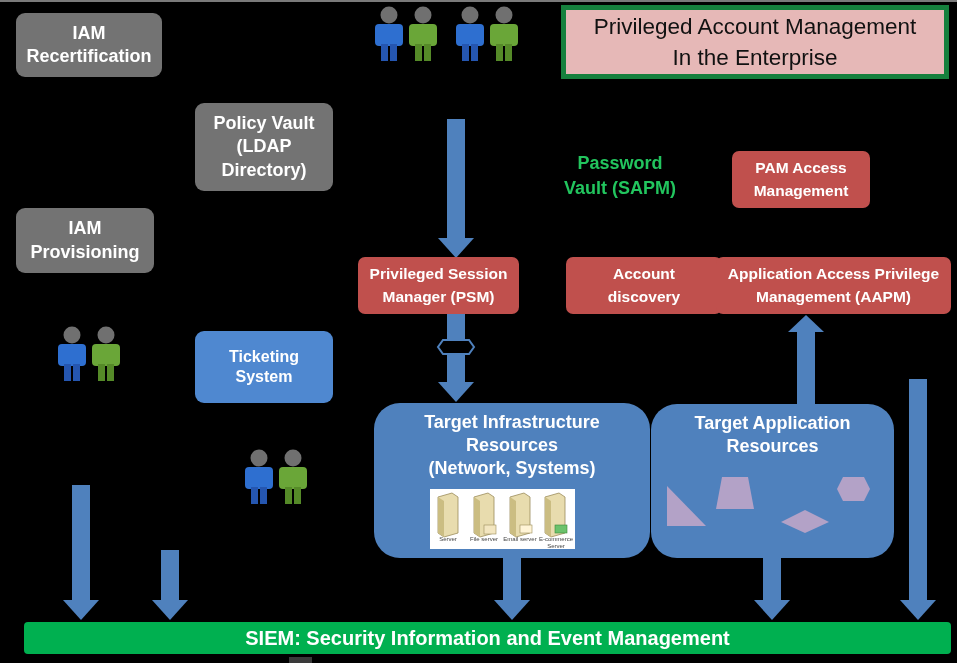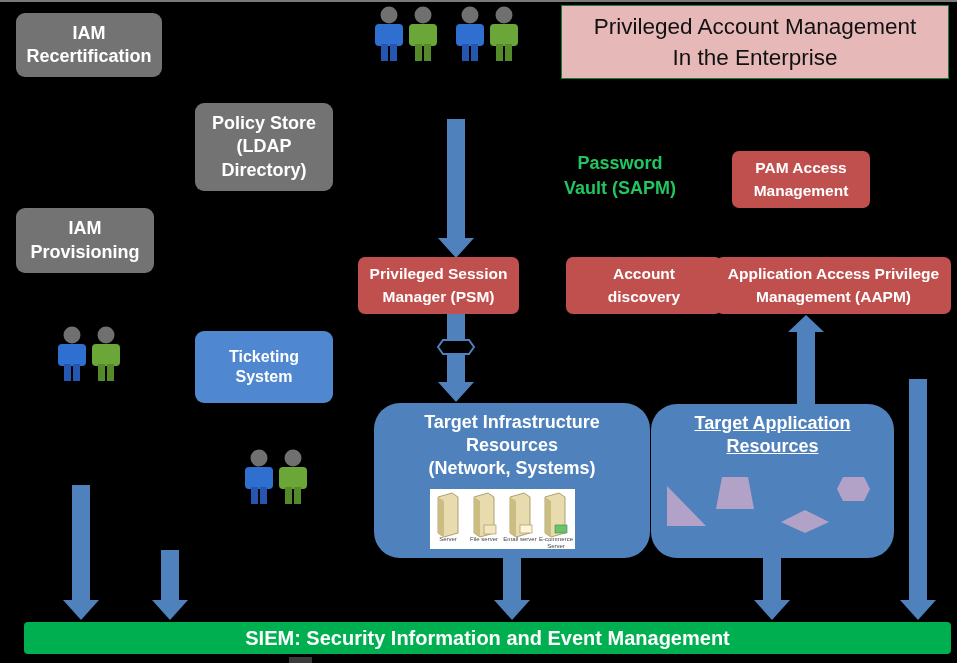--- a/index.html
+++ b/index.html
@@ -6,21 +6,21 @@
   body { width:957px; height:663px; background:#000; position:relative; overflow:hidden;
          font-family:"Liberation Sans", "DejaVu Sans", sans-serif; }
   .topline { position:absolute; left:0; top:0; width:957px; height:2px; background:#7a7a7a; }
   .box { position:absolute; display:flex; align-items:center; justify-content:center; text-align:center;
          color:#fff; font-weight:bold; box-sizing:border-box; white-space:pre-line; line-height:1.28; }
   .dark { background:#737373; border-radius:9px; font-size:18px; }
   .light { background:#4f88d0; border-radius:9px; font-size:16px; }
   .red { background:#c0504d; border-radius:7px; font-size:15.5px; line-height:1.45; }
   .bigblue { background:#4f81bd; border-radius:26px; font-size:18px; align-items:flex-start; padding-top:8px; }
   .title { position:absolute; left:561px; top:5px; width:388px; height:74px; background:#e6b8b7;
-           border:1px solid #15803d; box-sizing:border-box; display:flex; align-items:center; justify-content:center;
+           border:5px solid #15803d; box-sizing:border-box; display:flex; align-items:center; justify-content:center;
            text-align:center; white-space:pre-line; font-size:22.5px; color:#111; line-height:1.4; }
   .plain { position:absolute; color:#22c55e; font-weight:bold; text-align:center; white-space:pre-line; font-size:18px; line-height:1.4; }
   .siem { position:absolute; left:24px; top:622px; width:927px; height:32px; background:#00b050; border-radius:4px;
           display:flex; align-items:center; justify-content:center; color:#fff; font-weight:bold; font-size:20px; }
   .scrollhint { position:absolute; left:289px; top:657px; width:23px; height:6px; background:#3a3a3a; }
   svg.overlay { position:absolute; left:0; top:0; }
   .servers { position:absolute; left:430px; top:489px; width:145px; height:60px; background:#fff; }
   .srvlabel { position:absolute; font-size:6px; color:#444; text-align:center; width:34px; line-height:1.1; white-space:pre-line; }
 </style>
 </head>
@@ -69,21 +69,21 @@
       <rect x="161" y="550" width="18" height="53"></rect>
       <polygon points="152,600 188,600 170,620"></polygon>
     </g>
   </g>
 
   <polygon points="443,340 469,340 474,347 469,354 443,354 438,347" fill="#000" stroke="#4f81bd" stroke-width="2"></polygon>
 </svg>
 
 <div class="box dark" style="left:16px;top:13px;width:146px;height:64px;">IAM
 Recertification</div>
-<div class="box dark" style="left:195px;top:103px;width:138px;height:88px;">Policy Store
+<div class="box dark" style="left:195px;top:103px;width:138px;height:88px;">Policy Vault
 (LDAP
 Directory)</div>
 <div class="box dark" style="left:16px;top:208px;width:138px;height:65px;">IAM
 Provisioning</div>
 <div class="box light" style="left:195px;top:331px;width:138px;height:72px;">Ticketing
 System</div>
 
 <div class="title">Privileged Account Management
 In the Enterprise</div>
 
@@ -123,21 +123,21 @@
       <rect x="125" y="36" width="12" height="8" fill="#6cc26c" stroke="#3a8a3a" stroke-width="0.6"></rect>
     </g>
   </svg>
   <div class="srvlabel" style="left:1px;top:47px;">Server</div>
   <div class="srvlabel" style="left:37px;top:47px;">File server</div>
   <div class="srvlabel" style="left:73px;top:47px;">Email server</div>
   <div class="srvlabel" style="left:109px;top:47px;">E-commerce
 Server</div>
 </div>
 
-<div class="box bigblue" style="left:651px;top:404px;width:243px;height:154px;text-decoration:underline;">Target Application
+<div class="box bigblue" style="left:651px;top:404px;width:243px;height:154px;">Target Application
 Resources</div>
 <svg class="overlay" width="957" height="663" style="pointer-events:none;">
   <g fill="#b3a2c7">
     <polygon points="667,486 667,526 706,526"></polygon>
     <polygon points="722,477 748,477 754,509 716,509"></polygon>
     <polygon points="805,510 829,522 805,533 781,522"></polygon>
     <polygon points="843,477 864,477 870,489 864,501 843,501 837,489"></polygon>
   </g>
 </svg>
 

